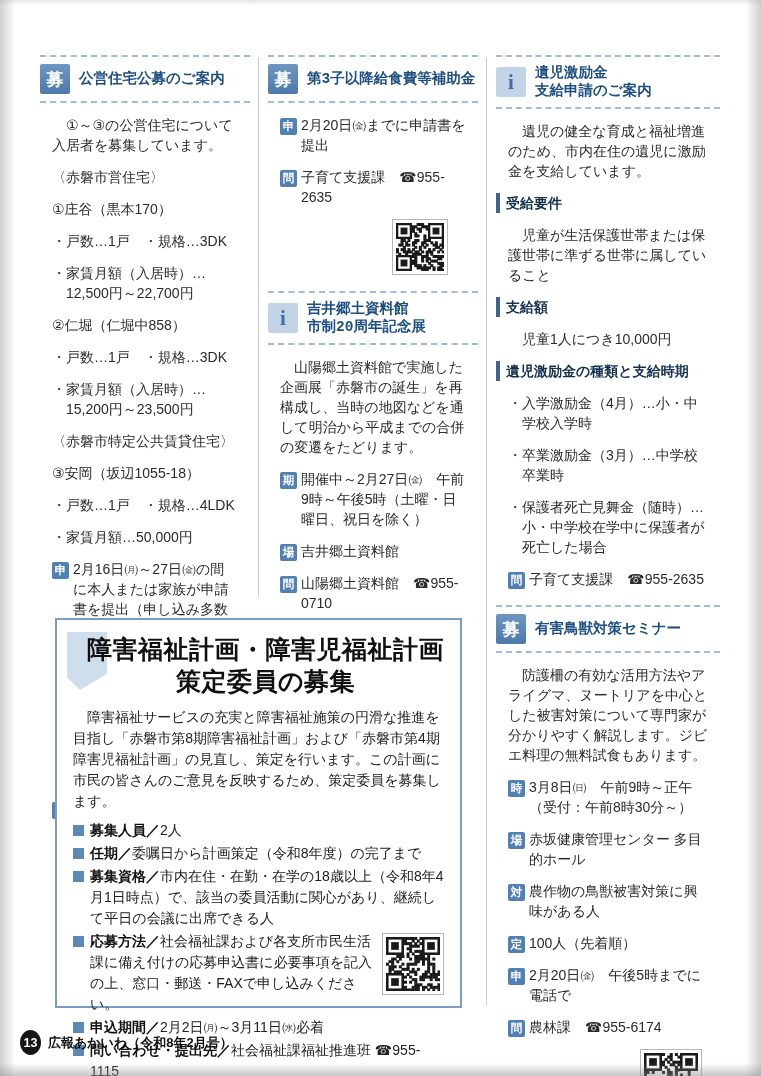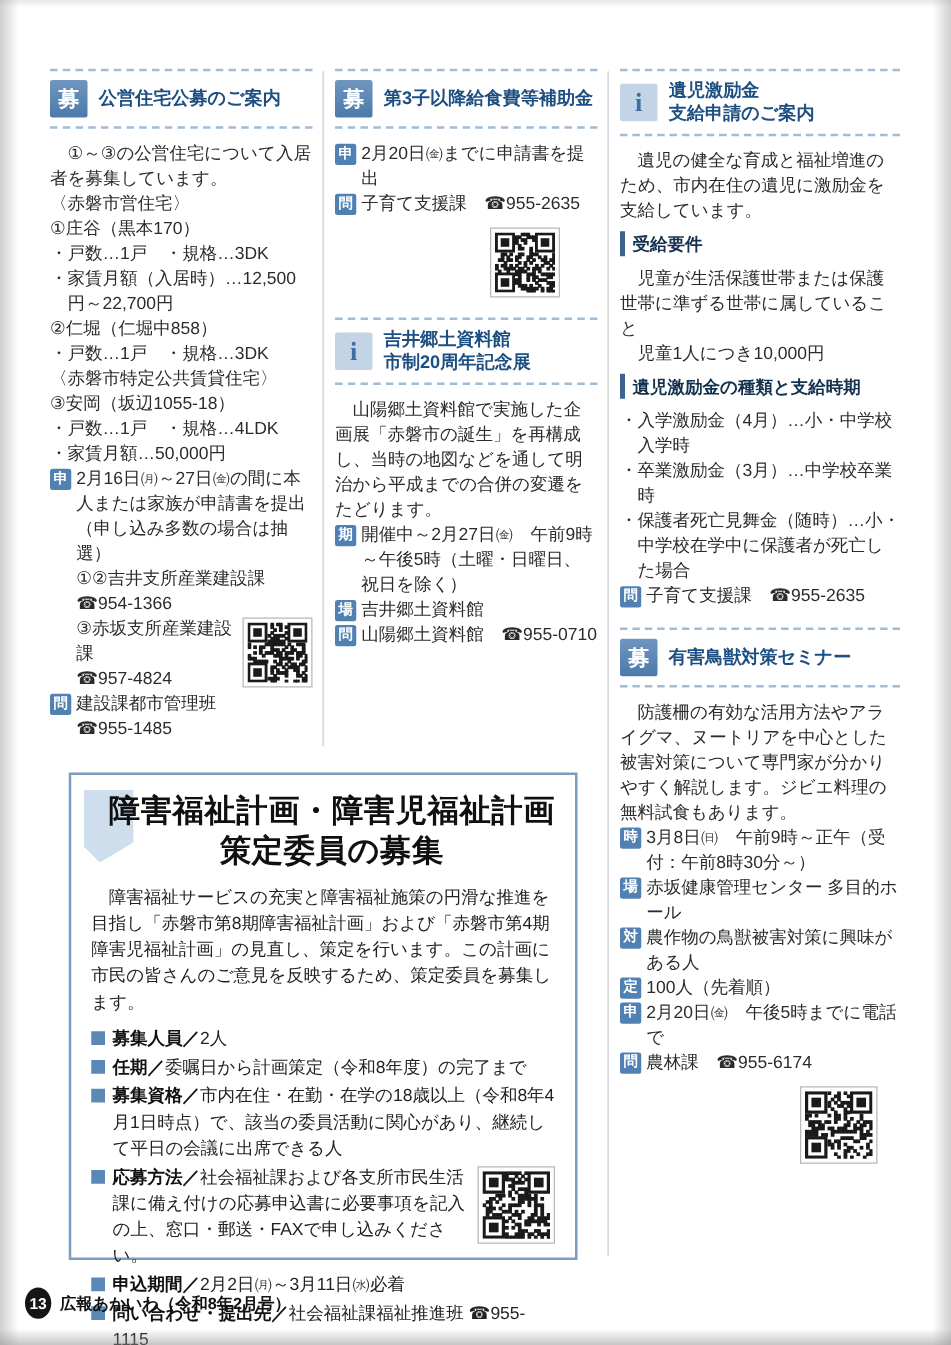--- a/index.html
+++ b/index.html
@@ -32,25 +32,25 @@
     flex:0 0 30px;width:30px;height:30px;
     background:linear-gradient(#6f96c0,#4c79aa);
     color:#fff;font-size:17px;font-weight:bold;
     display:flex;align-items:center;justify-content:center;border-radius:2px;
   }
   .badge-light{
     flex:0 0 30px;width:30px;height:30px;background:#c3d4e6;color:#3f6fa2;
     font-family:"Liberation Serif","DejaVu Serif",serif;
     font-size:21px;font-weight:bold;display:flex;align-items:center;justify-content:center;border-radius:2px;
   }
-  .sec-title{color:#1d4f82;font-weight:bold;font-size:14.5px;line-height:1.25;}
+  .sec-title{color:#1d4f82;font-weight:bold;font-size:14.5px;line-height:1.25;font-family:Liberation Mono, monospace;}
 
   .sec-body{font-size:14px;line-height:20px;}
   .sec-body::after{content:"";display:block;clear:both;}
-  .ln{margin:0;}
+  .ln{margin:12px;}
   .ln.para{text-indent:1em;}
   .ln.plain{}
   .ln.dot{padding-left:1em;text-indent:-1em;}
   .ln.badge{position:relative;padding-left:21px;}
   .ln.cont{padding-left:21px;}
   .ln.sub{font-weight:bold;color:#14314e;border-left:4px solid #3d648e;padding-left:6px;margin:7px 0;}
   .mini{
     position:absolute;left:0;top:2.5px;width:17px;height:17px;
     background:#5180b2;color:#fff;font-size:11.5px;line-height:17px;
     text-align:center;border-radius:2px;font-weight:bold;
@@ -112,20 +112,21 @@
           </div>
         </div>
         <div class="sec-body">
           <div class="ln para"><span>①～③の公営住宅について入居者を募集しています。</span></div>
           <div class="ln plain"><span>〈赤磐市営住宅〉</span></div>
           <div class="ln plain"><span>①庄谷（黒本170）</span></div>
           <div class="ln dot"><span>・戸数…1戸　・規格…3DK</span></div>
           <div class="ln dot"><span>・家賃月額（入居時）…12,500円～22,700円</span></div>
           <div class="ln plain"><span>②仁堀（仁堀中858）</span></div>
           <div class="ln dot"><span>・戸数…1戸　・規格…3DK</span></div>
+          <div class="ln dot"><span>・家賃月額（入居時）…15,200円～23,500円</span></div>
           <div class="ln plain"><span>〈赤磐市特定公共賃貸住宅〉</span></div>
           <div class="ln plain"><span>③安岡（坂辺1055-18）</span></div>
           <div class="ln dot"><span>・戸数…1戸　・規格…4LDK</span></div>
           <div class="ln dot"><span>・家賃月額…50,000円</span></div>
           <div class="ln badge"><span class="mini">申</span><span>2月16日㈪～27日㈮の間に本人または家族が申請書を提出（申し込み多数の場合は抽選）</span></div>
           <div class="ln cont"><span>①②吉井支所産業建設課</span></div>
           <div class="ln cont"><span>☎954-1366</span></div>
           <div class="qr qfloat" style="width: 56px; height: 56px;">
             <svg width="48" height="48" xmlns="http://www.w3.org/2000/svg">
               <rect width="48" height="48" fill="#fff"></rect>
@@ -474,20 +475,21 @@
           <div class="badge-light">i</div>
           <div class="sec-title">
             <div>遺児激励金</div>
             <div>支給申請のご案内</div>
           </div>
         </div>
         <div class="sec-body">
           <div class="ln para"><span>遺児の健全な育成と福祉増進のため、市内在住の遺児に激励金を支給しています。</span></div>
           <div class="ln sub"><span>受給要件</span></div>
           <div class="ln para"><span>児童が生活保護世帯または保護世帯に準ずる世帯に属していること</span></div>
+          <div class="ln sub"><span>支給額</span></div>
           <div class="ln para"><span>児童1人につき10,000円</span></div>
           <div class="ln sub"><span>遺児激励金の種類と支給時期</span></div>
           <div class="ln dot"><span>・入学激励金（4月）…小・中学校入学時</span></div>
           <div class="ln dot"><span>・卒業激励金（3月）…中学校卒業時</span></div>
           <div class="ln dot"><span>・保護者死亡見舞金（随時）…小・中学校在学中に保護者が死亡した場合</span></div>
           <div class="ln badge"><span class="mini">問</span><span>子育て支援課　☎955-2635</span></div>
         </div>
       </section>
       <section class="sec">
         <div class="sec-header">

